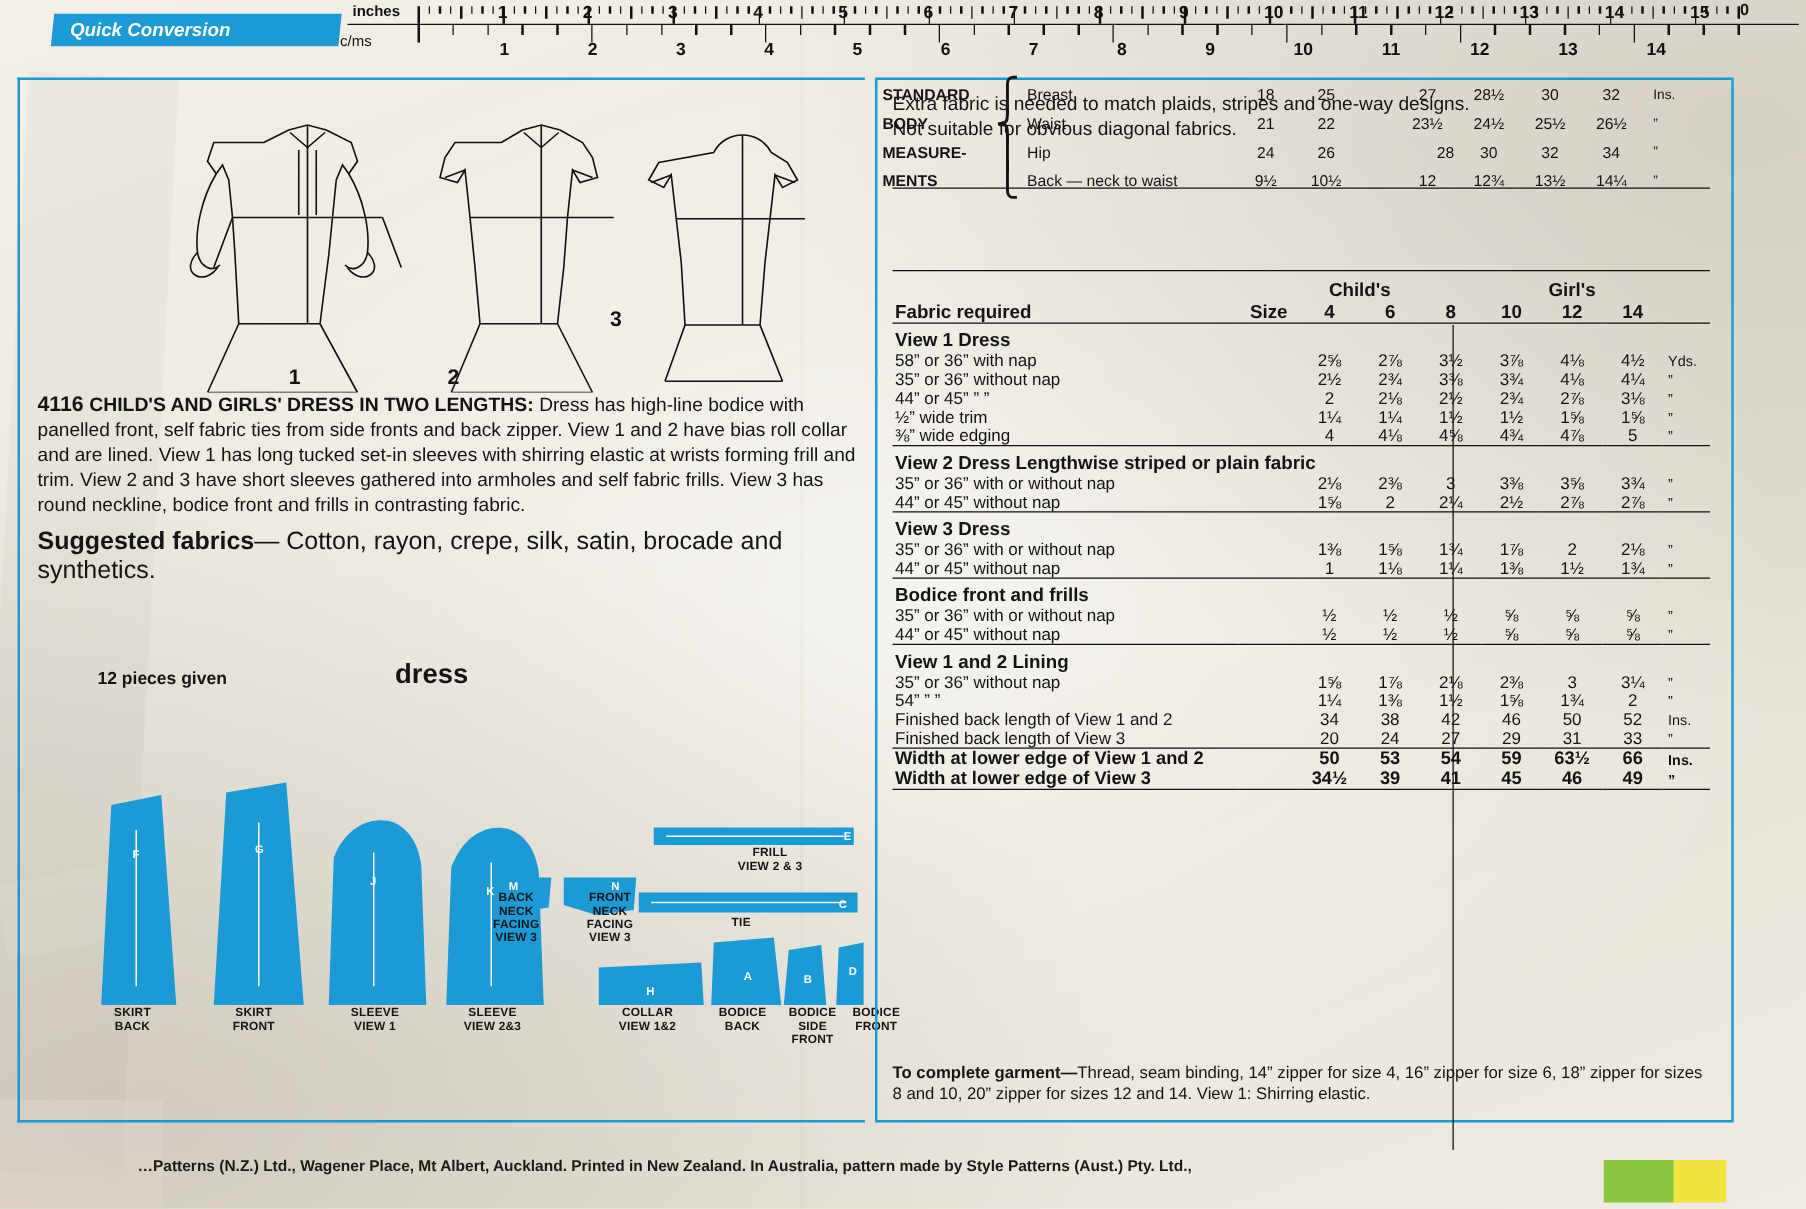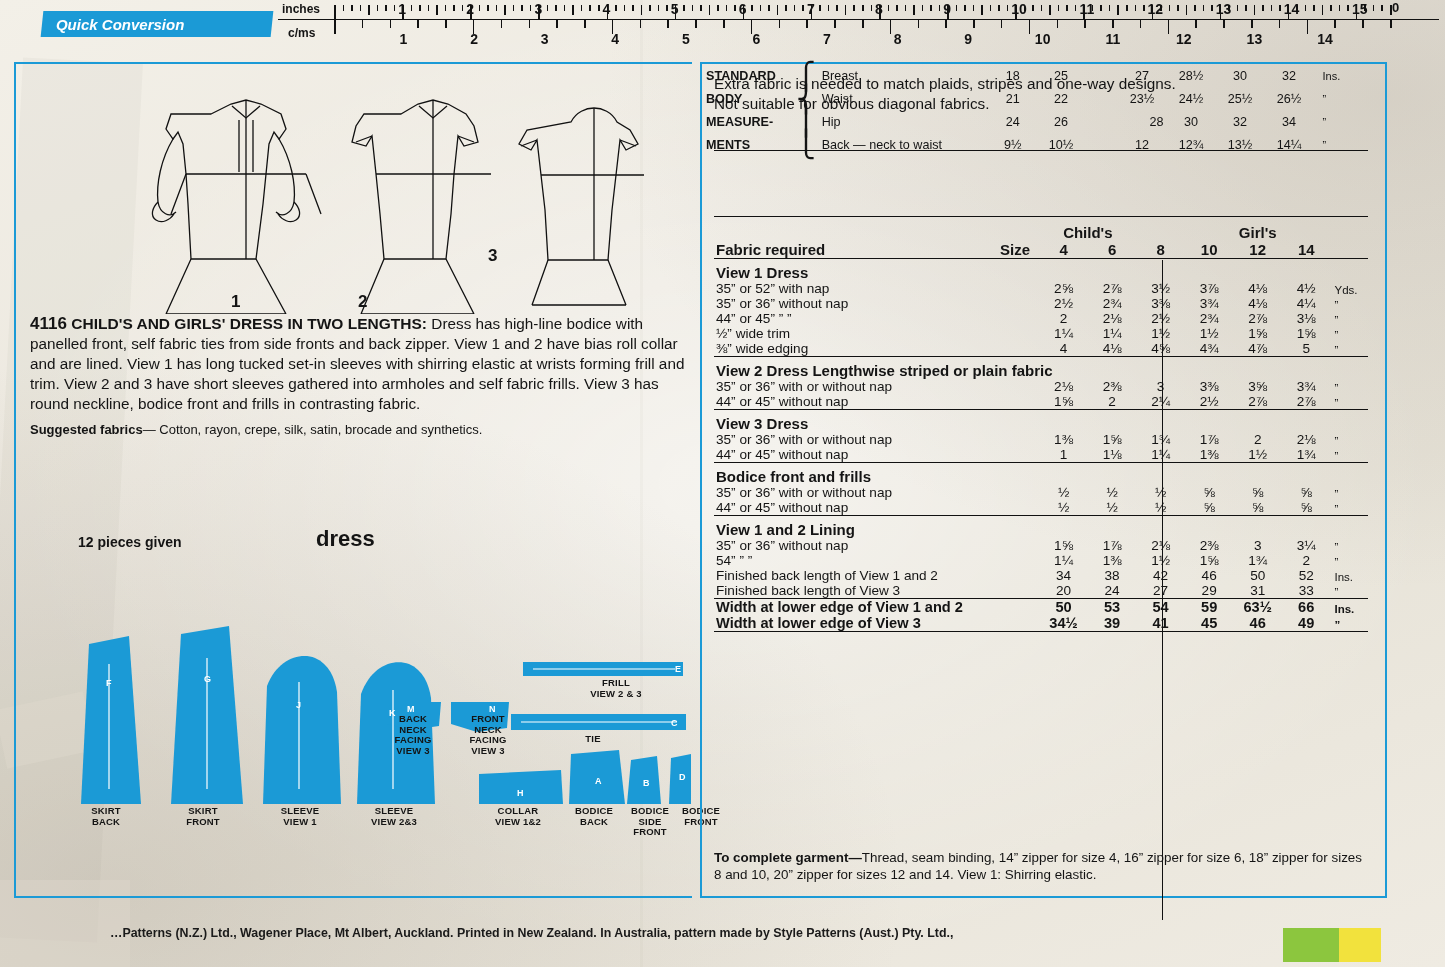--- a/index.html
+++ b/index.html
@@ -56,21 +56,21 @@
   }
 
   
   #figures { position:absolute; left:120px; top:20px; width:520px; height:230px; }
   .fig-num { position:absolute; font-weight:bold; font-size:17px; }
 
   #desc { position:absolute; left:8px; top:250px; width:668px; padding:0 6px; box-sizing:border-box; }
   #pattern-no { font-weight:bold; font-size:17px; }
   #desc-title { font-weight:bold; font-size:15.5px; }
   #desc-body { font-size:15.3px; line-height:1.30; text-align:justify; }
-  #fabrics { margin-top:8px; font-size:13px; }
+  #fabrics { margin-top:8px; font-size:20px; }
   #fabrics b { font-weight:bold; }
 
   #pieces-given { position:absolute; left:62px; top:470px; font-weight:bold; font-size:14px; }
   #dress-word { position:absolute; left:300px; top:462px; font-weight:bold; font-size:22px; }
 
   #pieces { position:absolute; left:55px; top:510px; width:620px; height:290px; }
   .piece-label {
     position:absolute; font-size:9.5px; font-weight:bold; line-height:1.12; text-align:center;
     letter-spacing:0.2px;
   }
@@ -121,21 +121,21 @@
 <div class="crease" style="left:0;top:60px;width:120px;height:880px;transform:rotate(3deg);opacity:.5;"></div>
 <div class="crease" style="left:640px;top:0;width:3px;height:967px;opacity:.35;"></div>
 <div class="tear" style="left:0;top:700px;width:90px;height:60px;transform:rotate(-12deg);opacity:.5;"></div>
 <div class="tear" style="left:0;top:880px;width:130px;height:90px;opacity:.45;"></div>
 
 <div id="ruler">
   <div id="qc-tab">
     <span>Quick Conversion</span>
   </div>
   <div style="position:absolute;left:282px;top:2px;font-size:12px;font-weight:bold;">inches</div>
-  <div style="position:absolute;left:288px;top:26px;font-size:12px;font-weight:bold;text-align:right;">c/ms</div>
+  <div style="position:absolute;left:272px;top:26px;font-size:12px;font-weight:normal;text-align:right;">c/ms</div>
   <div class="ruler-line" style="top:19px;"></div>
   <svg id="ruler-svg" width="1445" height="48" style="position:absolute;left:0;top:0;">
     <g stroke="#111" stroke-width="1.4">
       
     </g>
   </svg>
   <div id="ruler-ticks-host">
       <div class="tick" style="left: 334px; top: 5px; height: 14px;"></div>
       <div class="tick" style="left: 342.516px; top: 5px; height: 6px;"></div>
       <div class="tick" style="left: 351.032px; top: 5px; height: 6px;"></div>
@@ -542,21 +542,21 @@
           <td class="num hdr-big">8</td>
           <td class="num hdr-big">10</td>
           <td class="num hdr-big">12</td>
           <td class="num hdr-big">14</td>
           <td class="unit"></td>
         </tr>
         <tr class="h rule-top">
           <td colspan="9">View 1   Dress</td>
         </tr>
         <tr>
-          <td class="rowlabel">35” or 52” with nap</td>
+          <td class="rowlabel">58” or 36” with nap</td>
           <td class="num"></td>
           <td class="num">2⅝</td>
           <td class="num">2⅞</td>
           <td class="num">3½</td>
           <td class="num">3⅞</td>
           <td class="num">4⅛</td>
           <td class="num">4½</td>
           <td class="unit">Yds.</td>
         </tr>
         <tr>

